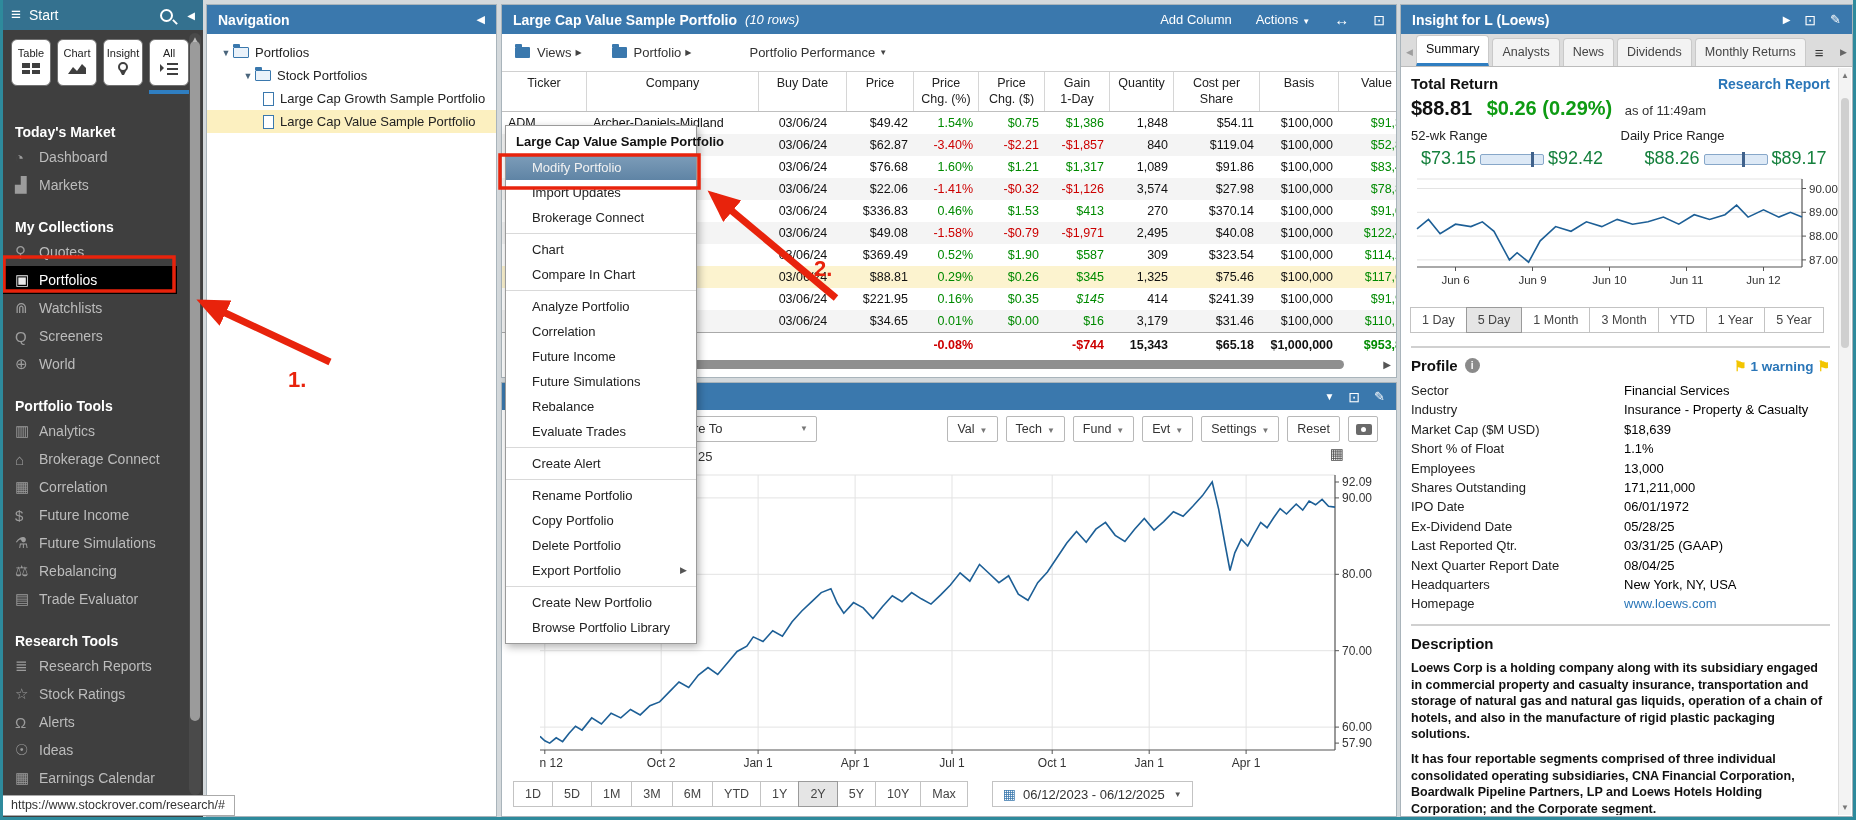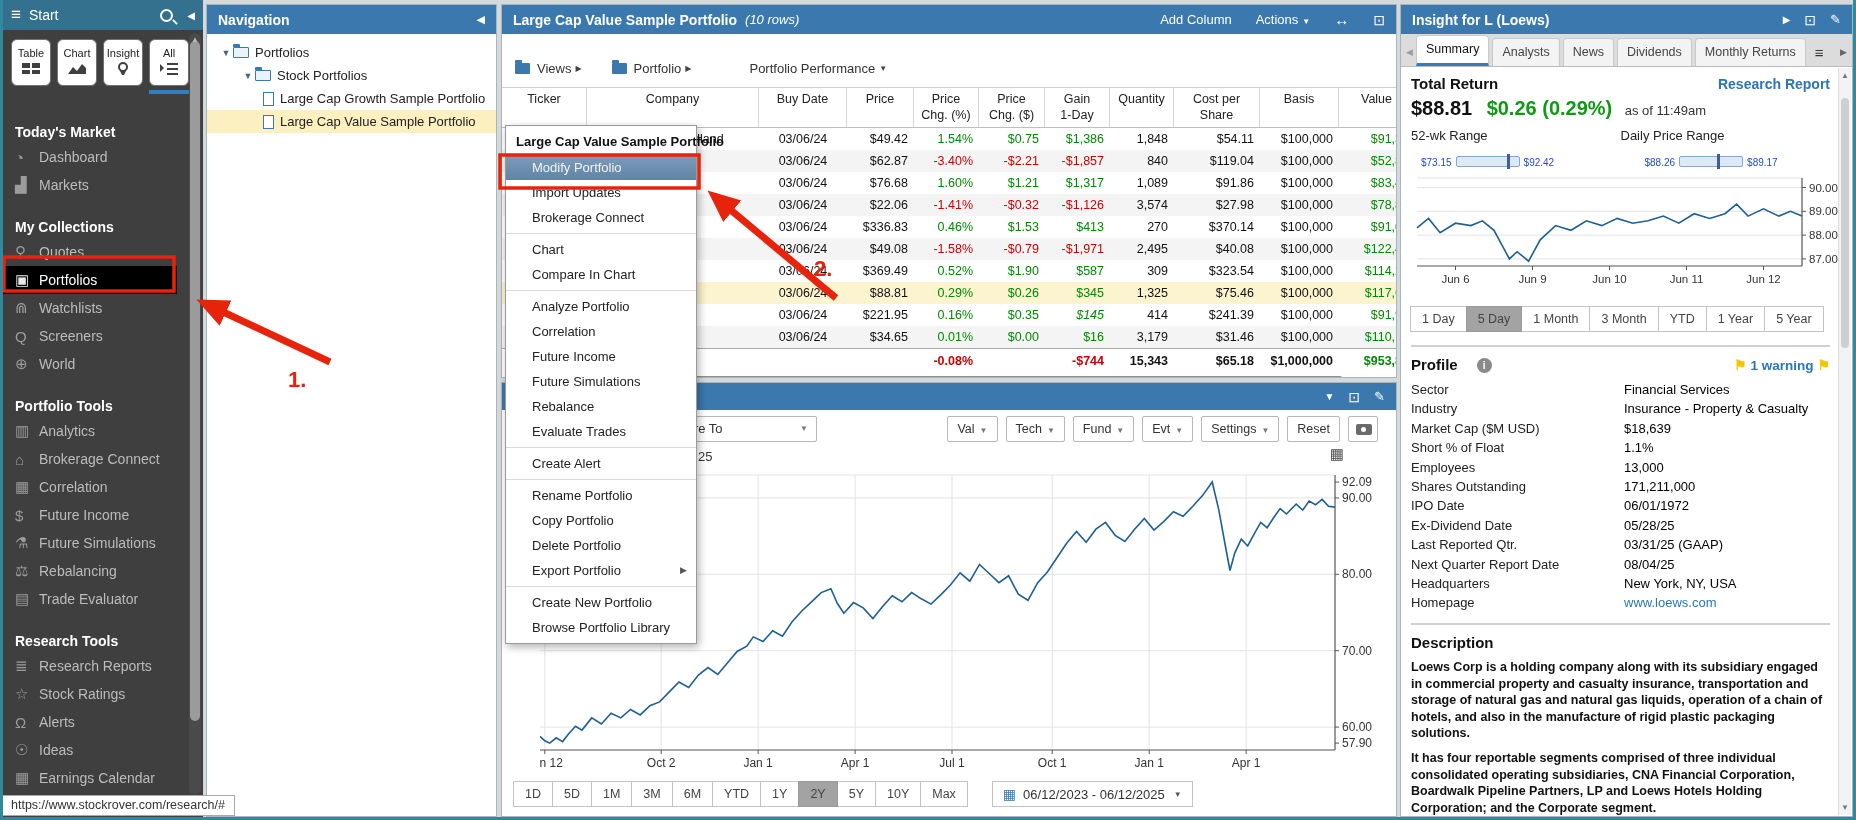--- a/index.html
+++ b/index.html
@@ -44,21 +44,21 @@
   .folder-line { position:relative; width:16px; height:11px; border:1px solid #3a78ad; border-radius:1px; margin-right:6px; flex:0 0 auto; background:#eaf2fa; }
   .folder-line::before { content:''; position:absolute; left:-1px; top:-4px; width:7px; height:3px; background:#3a78ad; border-radius:1px 1px 0 0; }
   .page-ic { position:relative; width:11px; height:14px; border:1px solid #3a78ad; background:#fff; margin-right:6px; flex:0 0 auto; }
   .tree-row.sel { background:#fcf0c0; }
 
   
   .tbar-right { margin-left:auto; display:flex; align-items:center; }
   .tbtn { font-size:13px; color:#fff; margin-left:24px; white-space:nowrap; }
   .car { font-size:8px; margin-left:4px; }
   .rowcount { font-size:13px; font-style:italic; font-weight:normal; margin-left:8px; }
-  .ttool { height:38px; display:flex; align-items:center; padding:8px 13px; border-bottom:1px solid #d0d0d0; font-size:13px; color:#333;margin-top:16px; }
+  .ttool { height:38px; display:flex; align-items:center; padding:8px 13px; border-bottom:1px solid #d0d0d0; font-size:13px; color:#333; }
   .folder-solid { position:relative; width:15px; height:11px; background:#3a78ad; border-radius:1px; margin-right:7px; flex:0 0 auto; }
   .folder-solid::before { content:''; position:absolute; left:0; top:-3px; width:7px; height:3px; background:#3a78ad; border-radius:1px 1px 0 0; }
   .tcaret { font-size:8px; color:#444; margin:0 4px; }
   .tgap { width:26px; }
   .thead { display:flex; border-bottom:1px solid #bfbfbf; height:40px; overflow:hidden; }
   .th { font-size:12.5px; color:#222; text-align:center; padding-top:4px; line-height:1.25; border-right:1px solid #d6d6d6; flex:0 0 auto; }
   .trow { display:flex; height:22px; overflow:hidden; }
   .trow:nth-child(even) { background:#f4f4f4; }
   .trow.hl { background:#fcf3cf; }
   .td { font-size:12.5px; line-height:22px; padding:0 6px; flex:0 0 auto; white-space:nowrap; overflow:hidden; }
@@ -77,21 +77,21 @@
   .cgroup { position:absolute; right:18px; top:2px; display:flex; }
   .cbox { height:26px; border:1px solid #b8b8b8; border-radius:2px; background:#fff; font-size:12.5px; color:#333; line-height:24px; padding:0 9px; margin-left:8px; white-space:nowrap; }
   .cbox .dd { font-size:8px; color:#777; margin-left:5px; }
   .cam { position:relative; width:30px; }
   .cam::before { content:''; position:absolute; left:7px; top:7px; width:16px; height:11px; background:#6a6a6a; border-radius:2px; }
   .cam::after { content:''; position:absolute; left:12px; top:10px; width:5px; height:5px; background:#fff; border-radius:50%; }
   .ccaption { position:absolute; left:196px; top:66px; font-size:13px; color:#333; }
   .calc-ic { position:absolute; right:52px; top:62px; font-size:15px; color:#4a4a4a; }
   .cperiods { position:absolute; left:12px; bottom:9px; display:flex; align-items:flex-end; }
   .pbtn { border:1px solid #c3c3c3; background:#fff; color:#444; font-size:12.5px; height:26px; line-height:24px; padding:0 11px; margin-left:-1px; text-align:center; white-space:nowrap; }
-  .pbtn.active { background:#a3a3a3; border-color:#9a9a9a; position:relative; z-index:1; }
+  .pbtn.active { background:#e5e5e5; border-color:#9a9a9a; position:relative; z-index:1; }
   .drange { display:flex; align-items:center; height:26px; border:1px solid #c3c3c3; margin-left:24px; padding:0 10px; font-size:13px; color:#333; white-space:nowrap; }
   .drange .cal { color:#3a78ad; font-size:14px; margin-right:7px; }
   .drange .dd { font-size:8px; color:#555; margin-left:9px; }
   svg .grid { stroke:#e3e3e3; stroke-width:1; }
   svg .axis { stroke:#555; stroke-width:1.2; }
   svg .tick { stroke:#555; stroke-width:1; }
   svg .lbl { fill:#333; font-size:12px; font-family:"Liberation Sans",sans-serif; }
 
   
   .menu { position:absolute; left:505px; top:125px; width:192px; background:#fff; border:1px solid #9a9a9a; box-shadow:2px 3px 8px rgba(0,0,0,.3); z-index:40; padding:4px 0 3px; }
@@ -101,30 +101,30 @@
   .mdiv { border-top:1px solid #d9d9d9; margin:3px 0; }
   .mi .sub { position:absolute; right:9px; font-size:9px; color:#555; }
 
   
   .tabsrow { position:absolute; left:0; top:29px; width:100%; height:33px; background:#dcdcdc; border-bottom:1px solid #bcbcbc; display:flex; align-items:flex-end; padding:0 2px; }
   .tab-arrow { font-size:9px; color:#9e9e9e; padding:0 3px 9px; }
   .tab { font-size:12.5px; color:#444; background:#f3f3f3; border:1px solid #c9c9c9; border-bottom:none; border-radius:4px 4px 0 0; height:28px; line-height:27px; padding:0 9px; margin-right:3px; white-space:nowrap; }
   .tab.active { background:#fff; color:#111; border-bottom:3px solid #2f7ec1; height:31px; line-height:27px; }
   .tab-menu { font-size:15px; color:#333; padding:0 6px 5px; }
   .icontent { position:absolute; left:0; top:62px; right:14px; bottom:1px; padding:8px 8px 0 10px; overflow:hidden; }
-  .irow { display:flex; align-items:flex-end;gap:12px; }
+  .irow { display:flex; align-items:center; }
   .ih { font-size:15px; font-weight:bold; color:#111; }
   .ilink { font-size:14px; font-weight:bold; color:#2a76b8; margin-left:auto; }
   .bigprice { font-size:20px; font-weight:bold; color:#111; margin-top:5px; }
   .bigchg { font-size:20px; font-weight:bold; color:#0e9b13; margin-left:10px; }
   .asof { font-size:13px; color:#333; margin-left:8px; }
   .ranges { display:flex; margin-top:8px; }
   .rcol { width:50%; }
   .rlab { font-size:13px; color:#222; }
-  .rline { font-size:10px; color:#1d4ed8; margin-top:13px; white-space:nowrap; }
+  .rline { font-size:18px; color:#15803d; margin-top:5px; white-space:nowrap; }
   .rbar { display:inline-block; width:64px; height:11px; background:#dde9f6; border:1px solid #87a7c9; border-radius:2px; position:relative; vertical-align:-1px; margin:0 4px; }
   .rmark { position:absolute; top:-3px; bottom:-3px; width:3px; background:#3f618b; }
   .iperiods { display:flex; margin-top:8px; }
   .idiv { border-top:2px solid #d0d0d0; margin:13px 0 0 0; }
   .info { display:inline-block; width:15px; height:15px; background:#8a8a8a; color:#fff; border-radius:50%; font-size:10px; line-height:15px; text-align:center; vertical-align:1px; margin-left:7px; font-weight:bold; }
   .warn { margin-left:auto; font-size:13.5px; font-weight:bold; color:#2a76b8; white-space:nowrap; }
   .flag { color:#f3c500; font-size:14px; }
   .prow { display:flex; font-size:13px; line-height:19.4px; }
   .plabel { width:213px; color:#222; flex:0 0 auto; }
   .pval { color:#000000; white-space:nowrap; }

